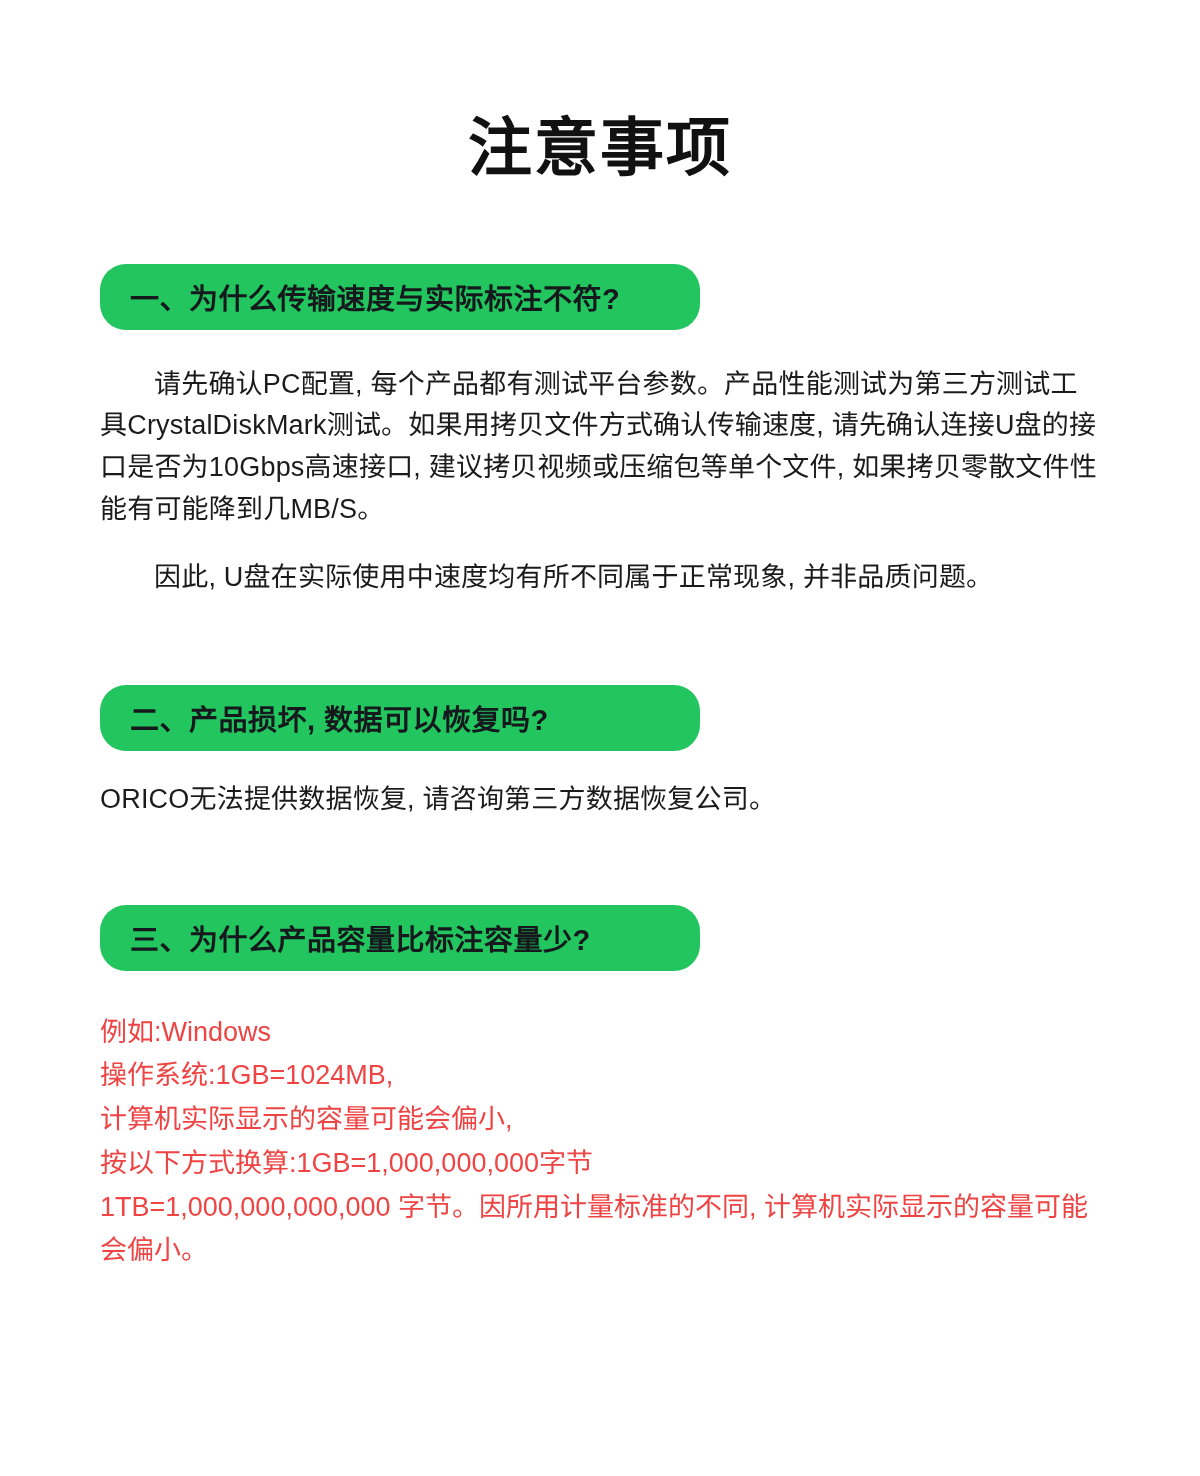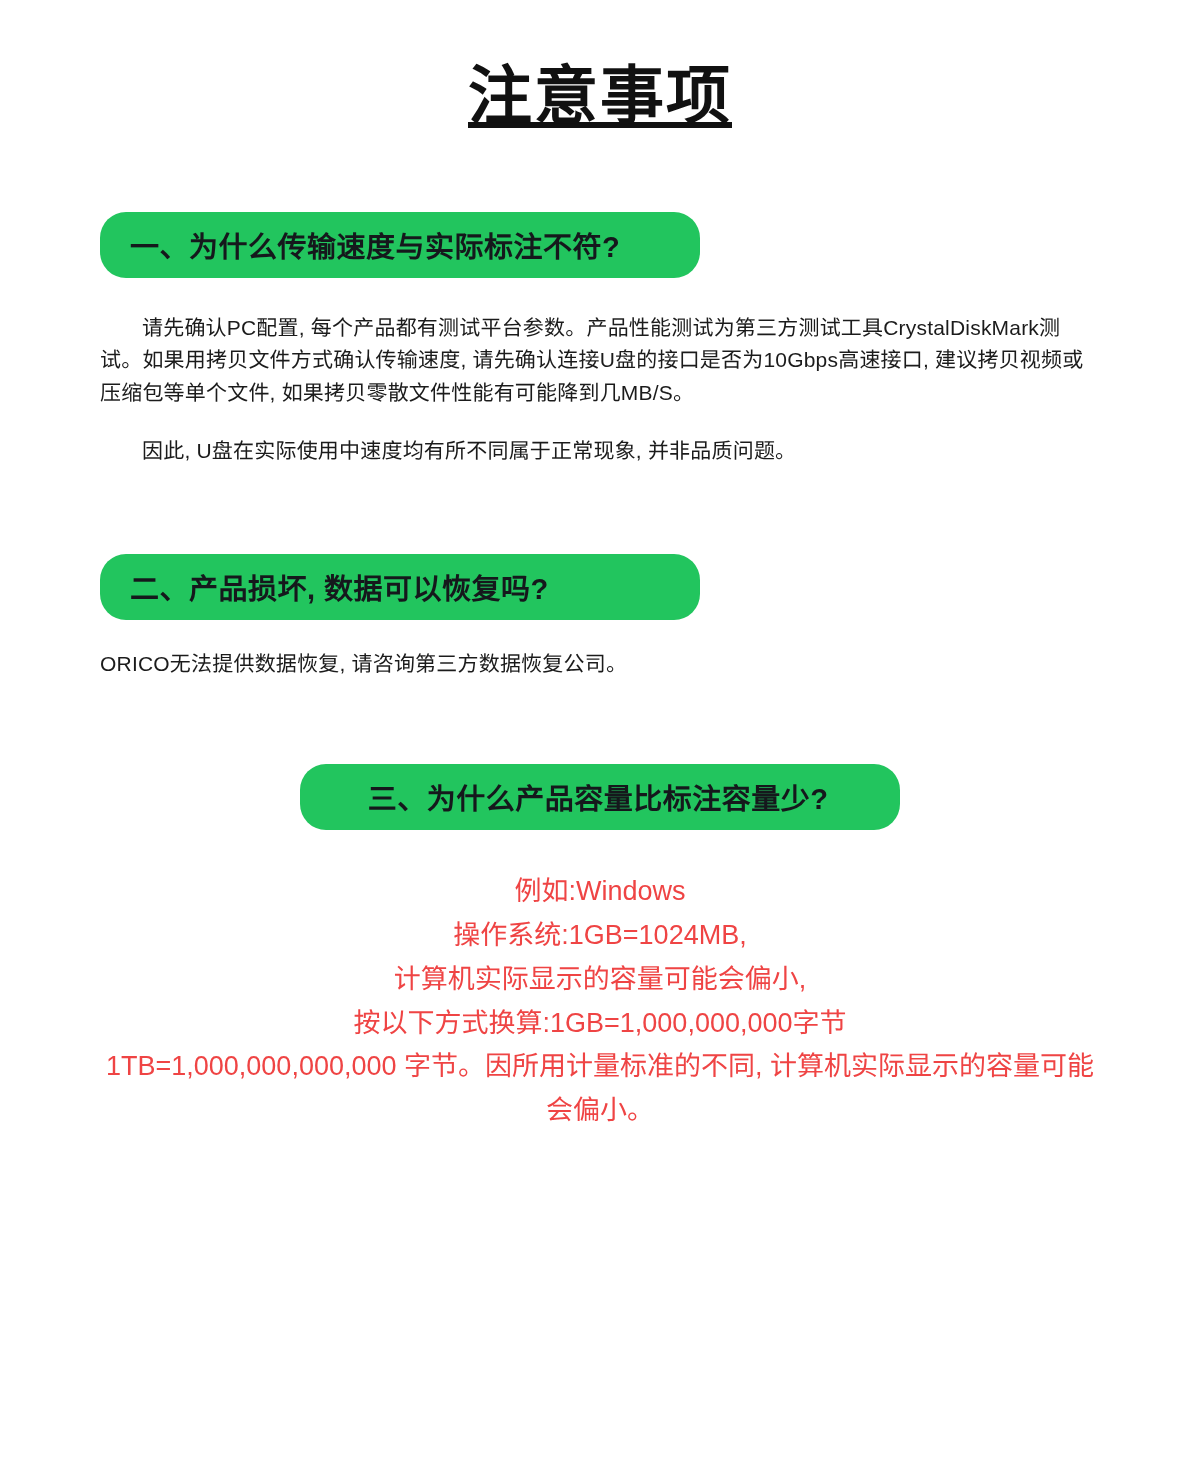--- a/index.html
+++ b/index.html
@@ -20,46 +20,45 @@
     height: 1476px;
     box-sizing: border-box;
   }
   .page-title {
     text-align: center;
     font-size: 64px;
     font-weight: bold;
     letter-spacing: 2px;
     color: #111111;
     margin: 0;
-    padding-top: 60px;
+    padding-top: 112px;
     line-height: 1.15;
-    text-decoration: underline;
   }
   .section {
     padding: 0 100px;
   }
   .section-1 { margin-top: 78px; }
   .section-2 { margin-top: 86px; }
-  .section-3 { margin-top: 84px; text-align: center; }
+  .section-3 { margin-top: 84px; }
 
   .pill {
     display: inline-block;
     background: #22c55e;
     border-radius: 26px;
     padding: 11px 34px 13px 30px;
     font-size: 29px;
     font-weight: bold;
     color: #15181c;
     letter-spacing: 0.5px;
     min-width: 600px;
     box-sizing: border-box;
   }
   .body-text {
     margin: 0;
-    font-size: 21px;
+    font-size: 27px;
     line-height: 1.55;
     color: #1b1b1b;
     letter-spacing: 0.2px;
   }
   .para-indent {
     text-indent: 2em;
   }
   .p-first { margin-top: 34px; }
   .p-second { margin-top: 26px; }
   .p-simple { margin-top: 28px; }

